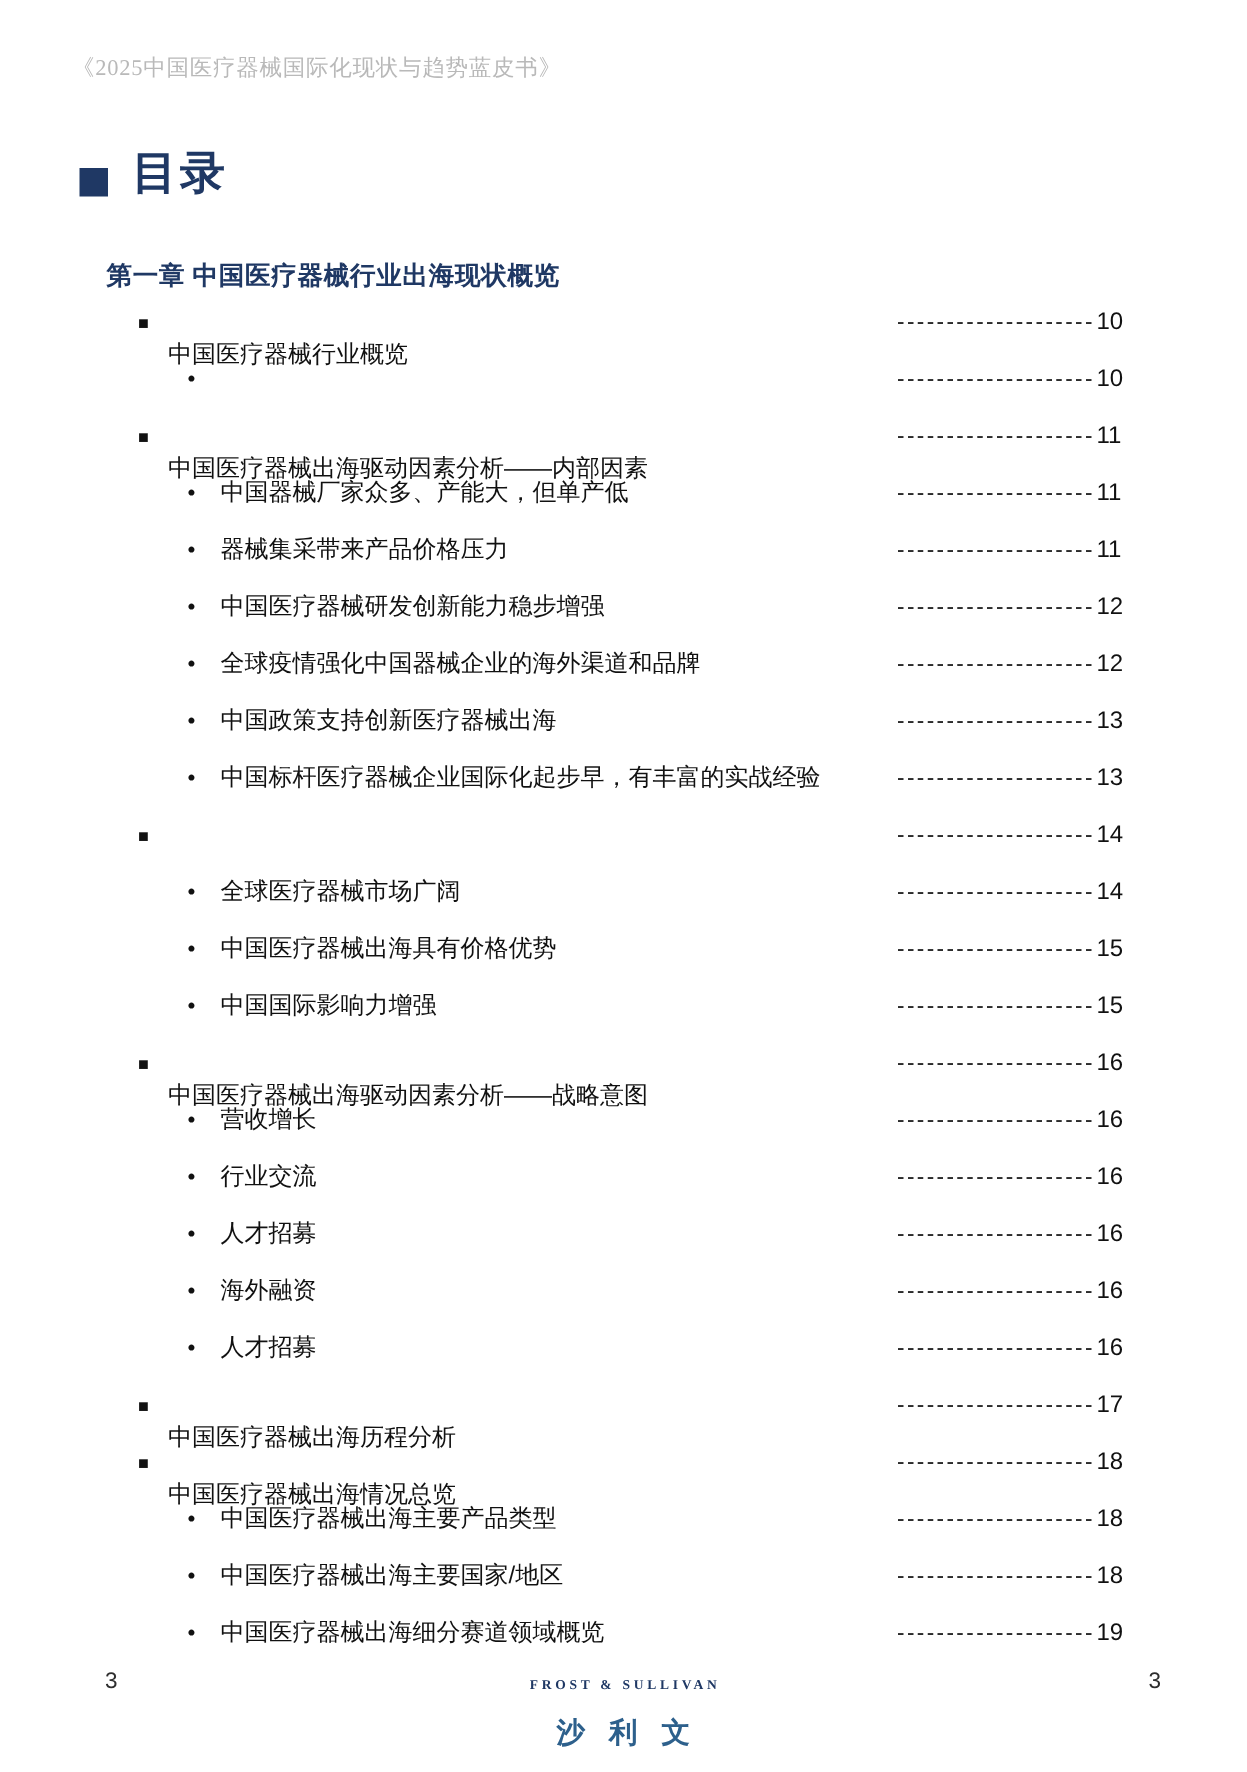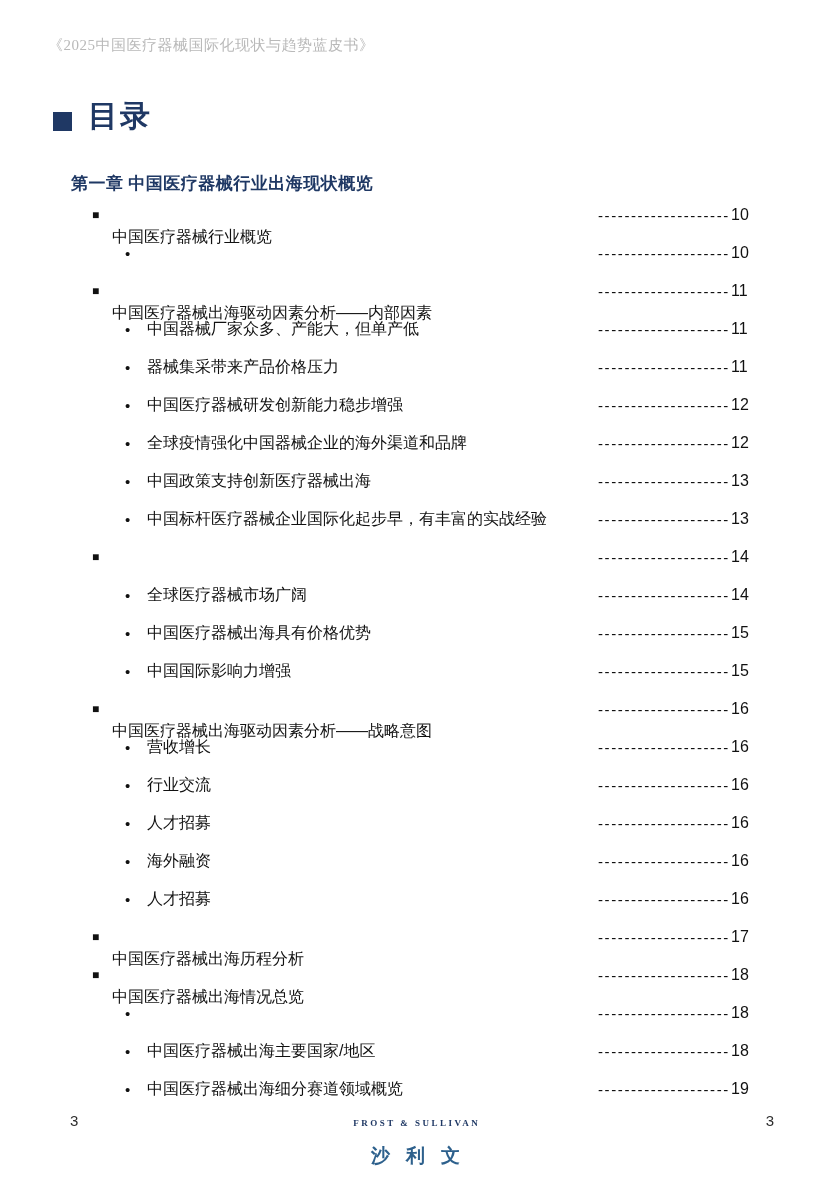--- a/index.html
+++ b/index.html
@@ -222,20 +222,21 @@
       <span class="pagenum">17</span>
     </div>
       <div class="toc-row l1">
       <span class="bullet">■</span>
       <span class="title">中国医疗器械出海情况总览</span>
       <span class="leader">--------------------</span>
       <span class="pagenum">18</span>
     </div>
       <div class="toc-row l2">
       <span class="bullet">•</span>
+      <span class="title">中国医疗器械出海主要产品类型</span>
       <span class="leader">--------------------</span>
       <span class="pagenum">18</span>
     </div>
       <div class="toc-row l2">
       <span class="bullet">•</span>
       <span class="title">中国医疗器械出海主要国家/地区</span>
       <span class="leader">--------------------</span>
       <span class="pagenum">18</span>
     </div>
       <div class="toc-row l2">

